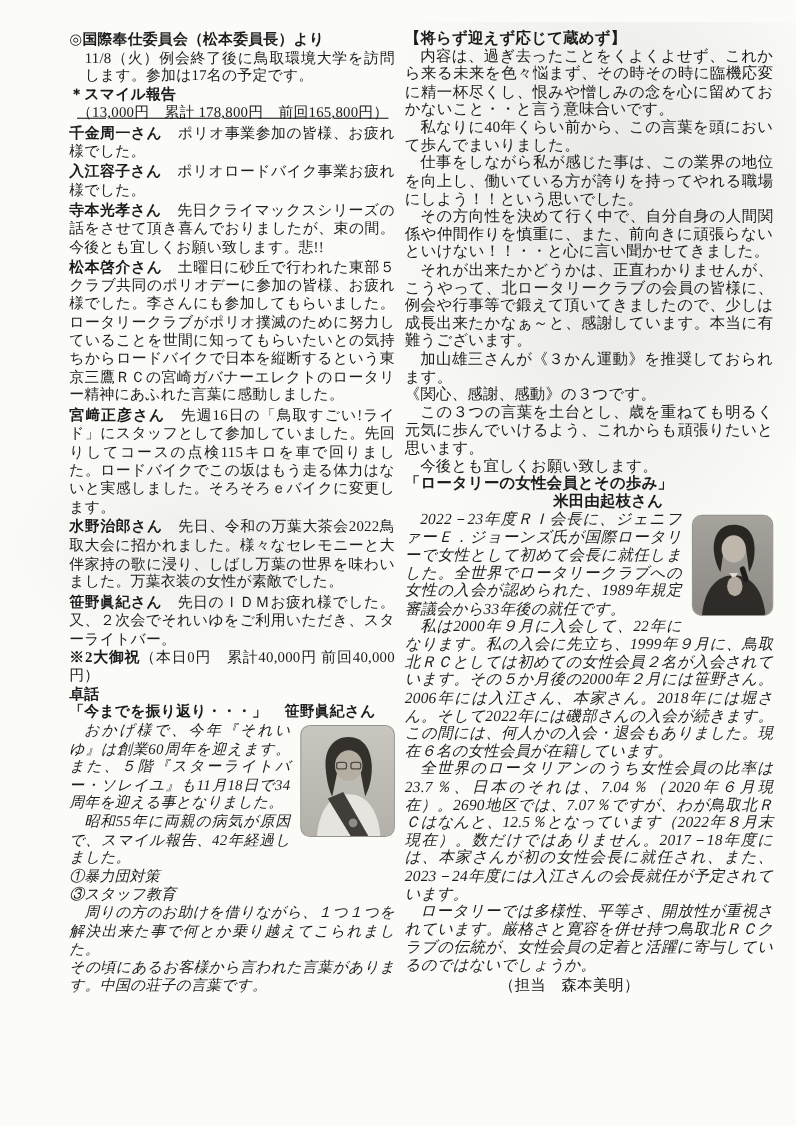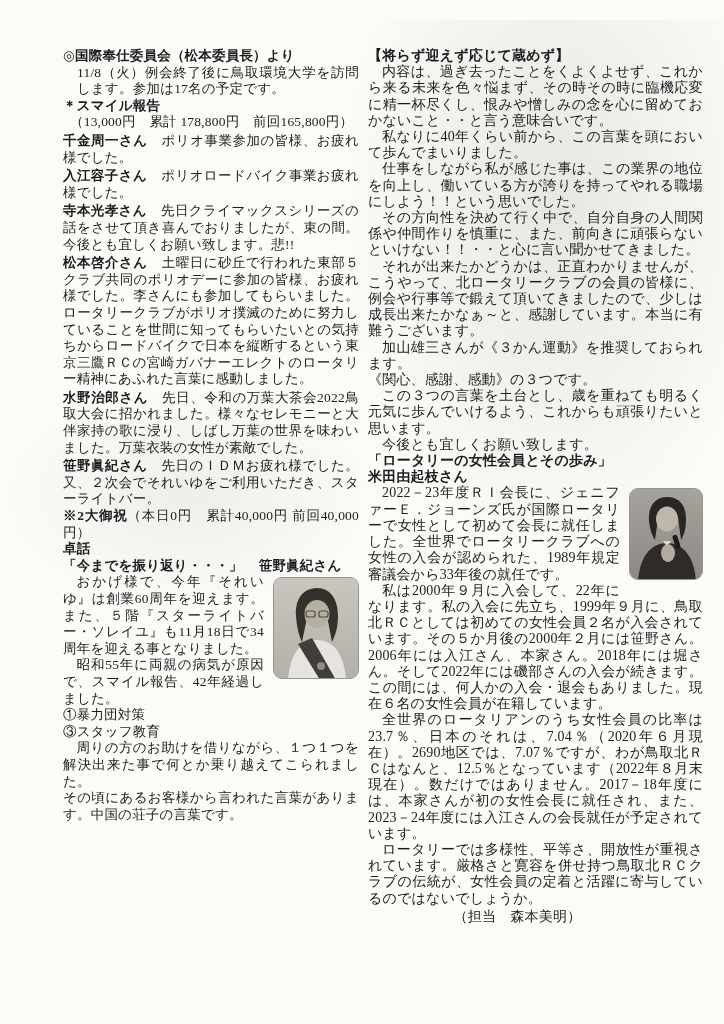--- a/index.html
+++ b/index.html
@@ -16,67 +16,68 @@
   }
   .scan-shade { position:absolute; pointer-events:none; }
   .shade-right {
     left: 350px; top: 20px; width: 374px; height: 520px;
     background: radial-gradient(ellipse at 55% 35%, rgba(120,120,112,0.16), rgba(120,120,112,0.0) 75%);
   }
   .shade-left {
     left: 10px; top: 390px; width: 355px; height: 210px;
     background: radial-gradient(ellipse at 50% 50%, rgba(120,120,112,0.10), rgba(120,120,112,0.0) 75%);
   }
-  .col { position: absolute; top: 48px; text-align: justify; }
+  .col { position: absolute; top: 28px; text-align: justify; }
   .col-left { left: 63px; width: 296px; }
   .col-right { left: 368px; width: 335px; }
   .col-left p { margin:0; font-size:13.5px; line-height:16.6px; letter-spacing:0.2px; }
   .col-right p { margin:0; font-size:14px; line-height:16.2px; letter-spacing:0.2px; }
   .bold { font-weight:bold; }
   .indent { text-indent:1em; }
   .hang { padding-left:14px; }
-  .amounts-line { padding-left:7px; }
+  .amounts-line { padding-left:7px;text-decoration:underline; }
   .mt8 { margin-top:8px;font-family:Liberation Serif, serif; }
   .mt14 { margin-top:14px; }
   .mt22 { margin-top:22px; }
   .mt46 { margin-top:46px; }
   .entry { margin-top:2px !important; }
   .entry:first-of-type { margin-top:6px !important; }
   .ename { font-weight:bold; margin-right:14px; }
   .speaker-gap { margin-left:16px; }
-  .flow { overflow:visible; }
+  .flow { overflow:visible;font-style:italic; }
   .flow::after { content:""; display:block; clear:both; }
   .photo {
     float:right; border-radius:9px; overflow:hidden;
     border:1px solid #96948e; background:#c6c3bc;
   }
   .photo svg { display:block; }
   .photo-sasano { width:86px; height:102px; margin:3px 0 5px 9px; }
   .photo-yoneda { width:74px; height:92px; margin:3px 0 5px 9px; }
-  .name-right { text-align:left; padding-right:100px; }
+  .name-right { text-align:right; padding-right:100px; }
   .credit-right { text-align:center; padding-right:36px; margin-top:2px !important; }
 </style>
 </head>
 <body>
 
 <div class="page">
   <div class="scan-shade shade-right"></div>
   <div class="scan-shade shade-left"></div>
 
   <div class="col col-left">
     <p class="bold">◎国際奉仕委員会（松本委員長）より</p>
     <p class="hang">11/8（火）例会終了後に鳥取環境大学を訪問します。参加は17名の予定です。</p>
 
     <p class="bold mt8">＊スマイル報告</p>
     <p class="amounts-line">（13,000円　累計 178,800円　前回165,800円）</p>
 
     <p class="entry"><span class="ename">千金周一さん</span><span>ポリオ事業参加の皆様、お疲れ様でした。</span></p>
     <p class="entry"><span class="ename">入江容子さん</span><span>ポリオロードバイク事業お疲れ様でした。</span></p>
     <p class="entry"><span class="ename">寺本光孝さん</span><span>先日クライマックスシリーズの話をさせて頂き喜んでおりましたが、束の間。今後とも宜しくお願い致します。悲!!</span></p>
     <p class="entry"><span class="ename">松本啓介さん</span><span>土曜日に砂丘で行われた東部５クラブ共同のポリオデーに参加の皆様、お疲れ様でした。李さんにも参加してもらいました。ロータリークラブがポリオ撲滅のために努力していることを世間に知ってもらいたいとの気持ちからロードバイクで日本を縦断するという東京三鷹ＲＣの宮崎ガバナーエレクトのロータリー精神にあふれた言葉に感動しました。</span></p>
+    <p class="entry"><span class="ename">宮﨑正彦さん</span><span>先週16日の「鳥取すごい!ライド」にスタッフとして参加していました。先回りしてコースの点検115キロを車で回りました。ロードバイクでこの坂はもう走る体力はないと実感しました。そろそろｅバイクに変更します。</span></p>
     <p class="entry"><span class="ename">水野治郎さん</span><span>先日、令和の万葉大茶会2022鳥取大会に招かれました。様々なセレモニーと大伴家持の歌に浸り、しばし万葉の世界を味わいました。万葉衣装の女性が素敵でした。</span></p>
     <p class="entry"><span class="ename">笹野眞紀さん</span><span>先日のＩＤＭお疲れ様でした。又、２次会でそれいゆをご利用いただき、スターライトバー。</span></p>
 
     <p class="mt46"><span class="bold">※2大御祝</span><span>（本日0円　累計40,000円 前回40,000円）</span></p>
 
     <p class="bold mt14">卓話</p>
     <p><span class="bold">「今までを振り返り・・・」</span><span class="bold speaker-gap">笹野眞紀さん</span></p>
 
     <div class="flow">
       <div class="photo photo-sasano">

